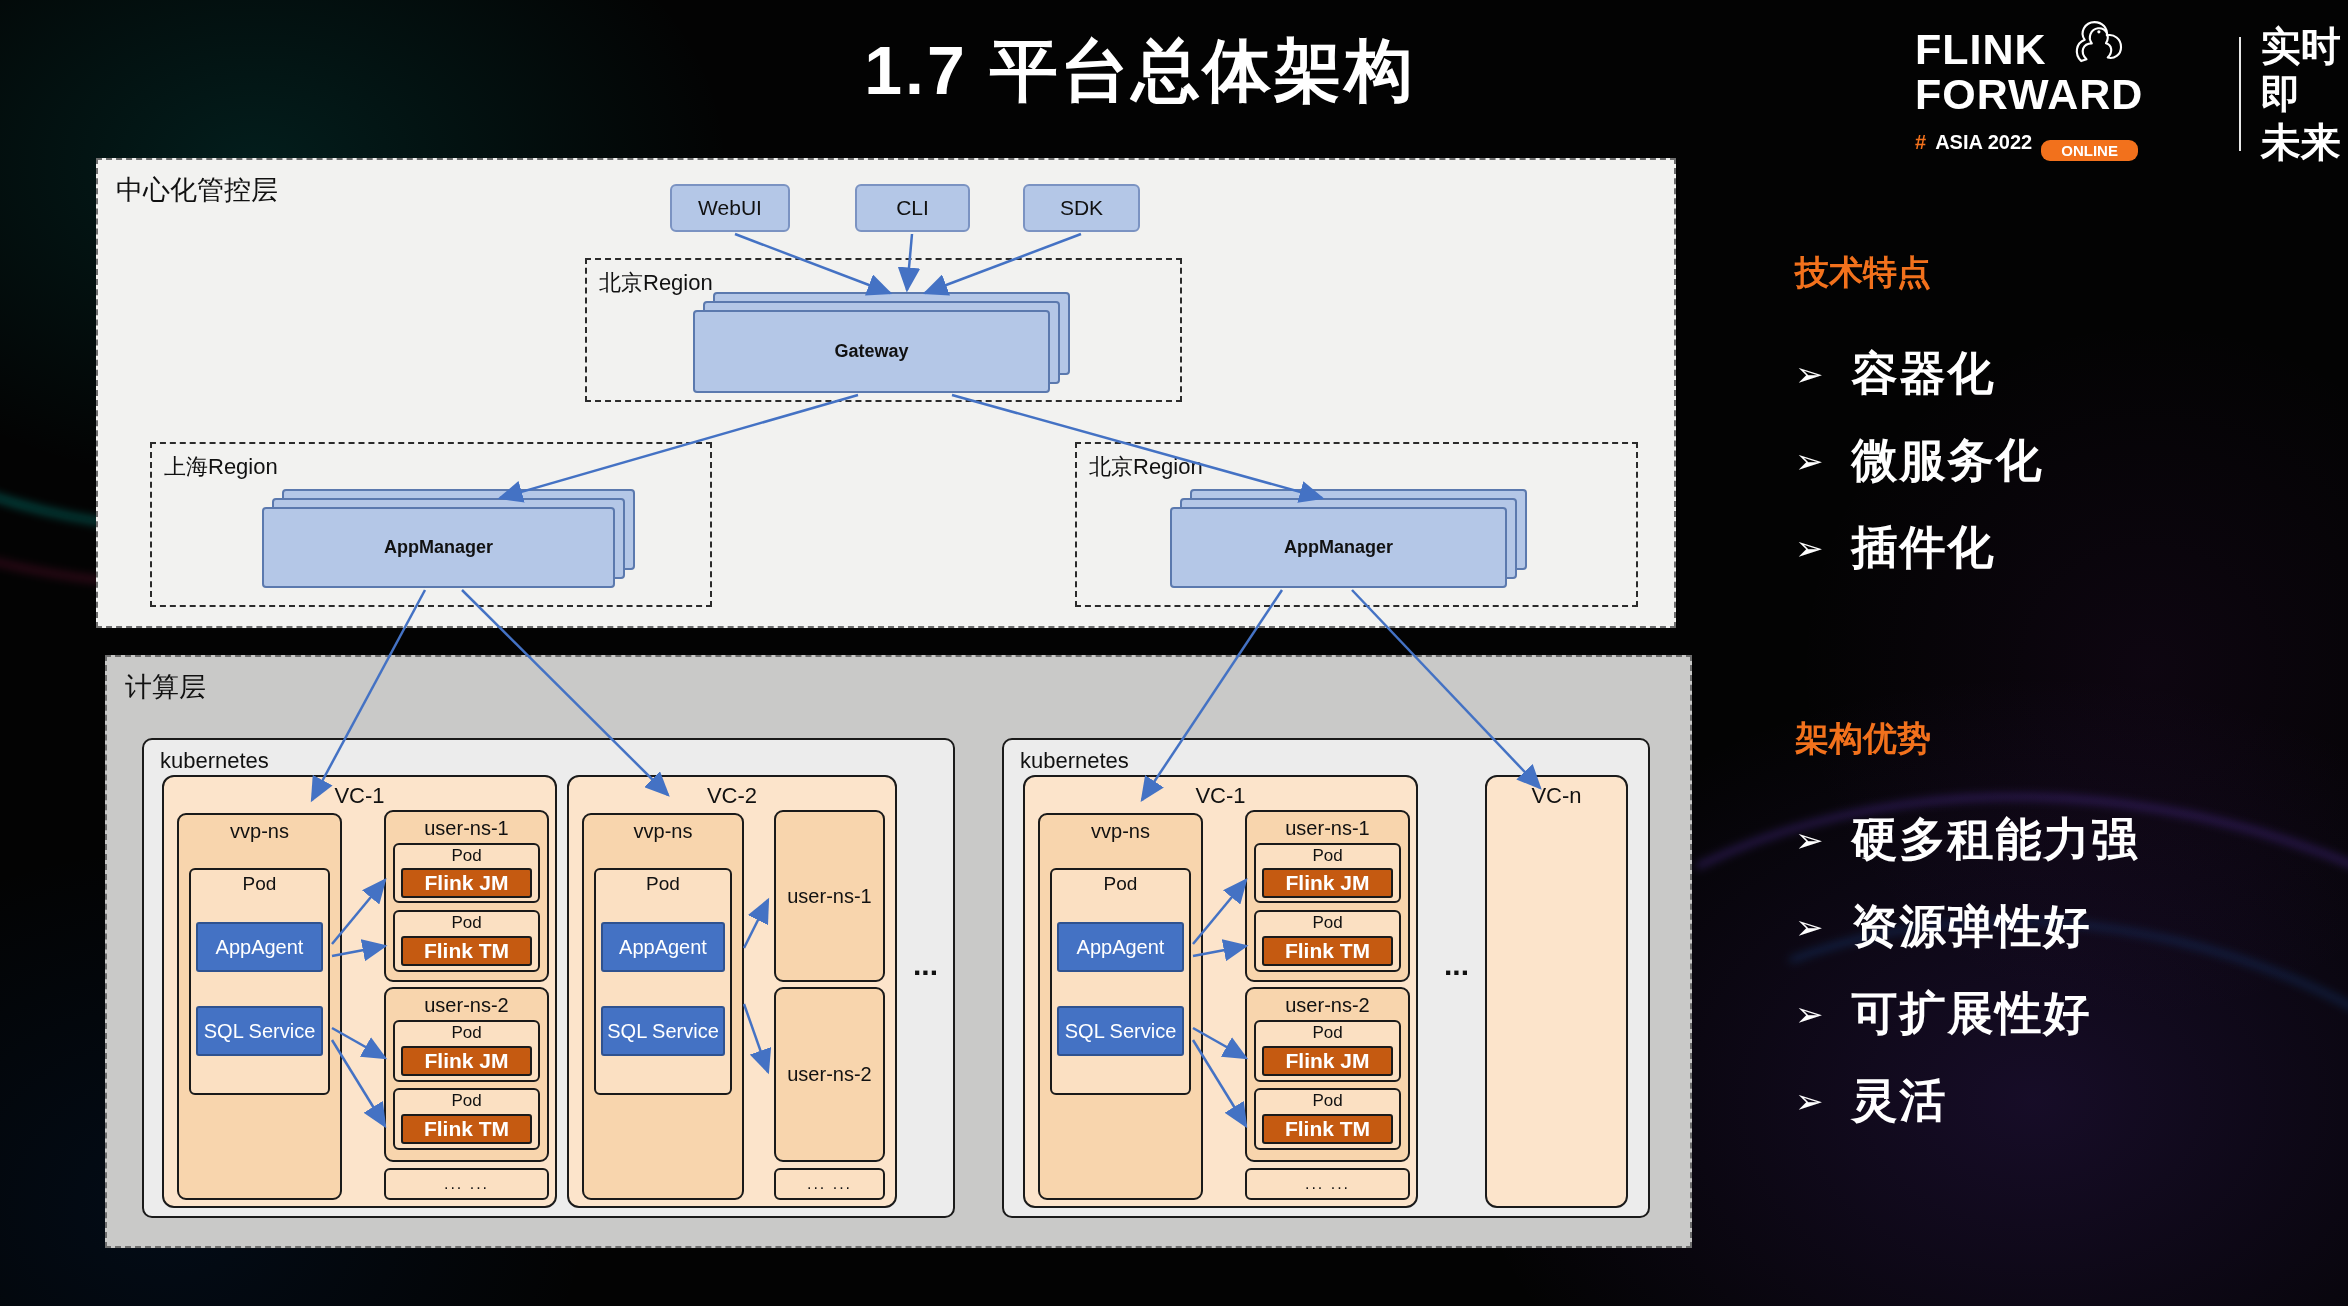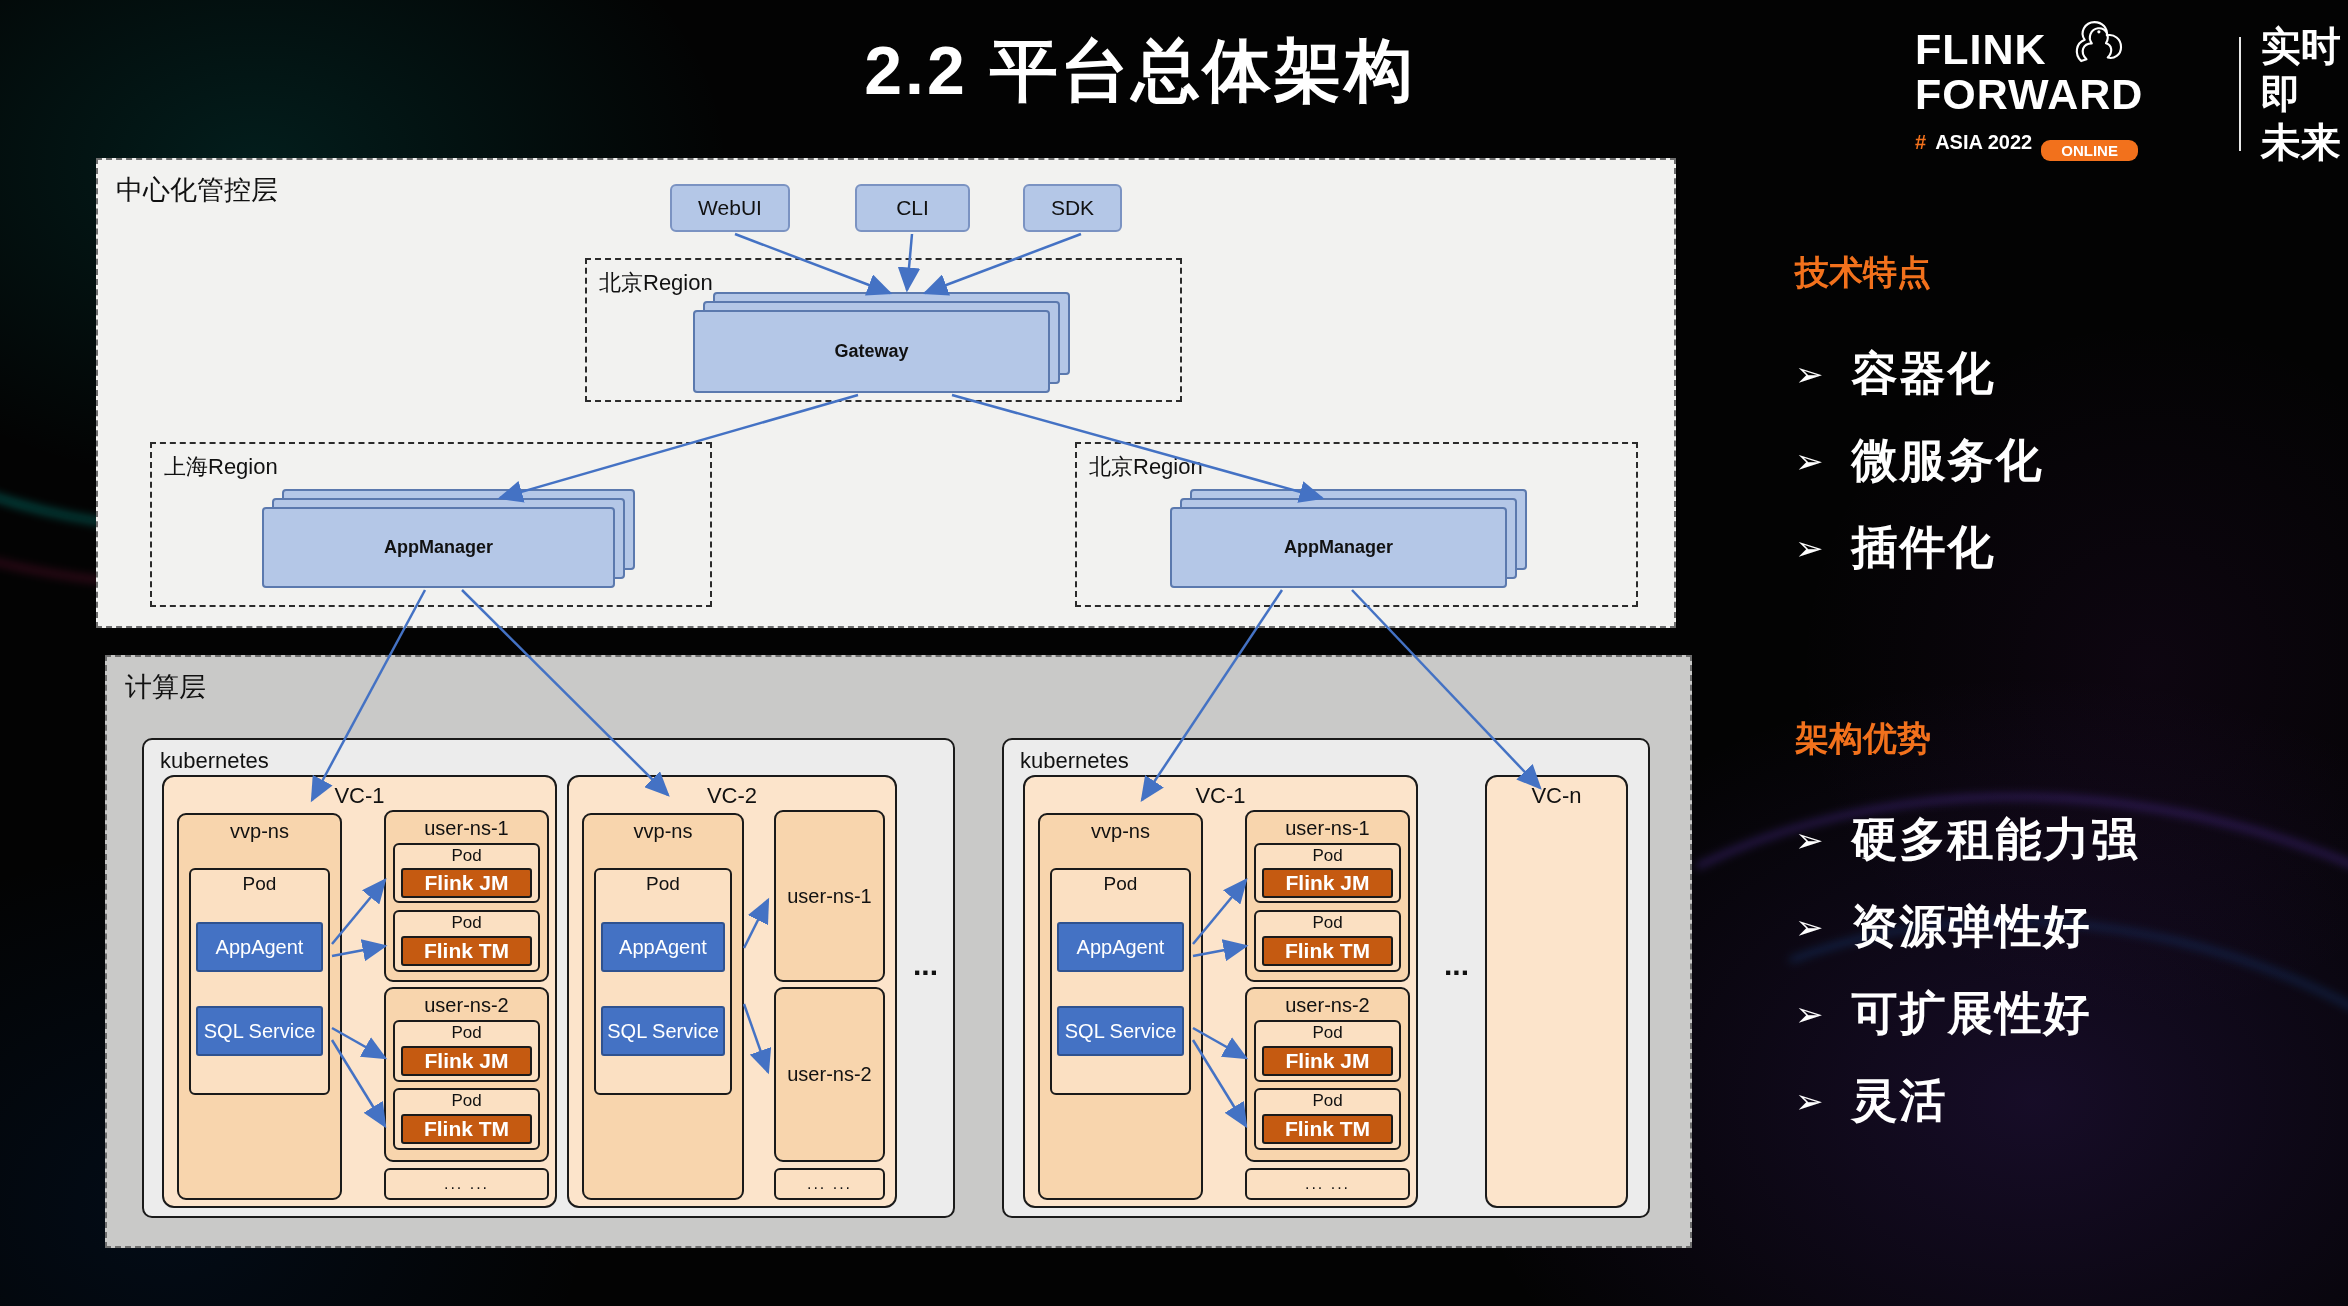--- a/index.html
+++ b/index.html
@@ -93,21 +93,21 @@
 
   <div class="glow glow1"></div>
   <div class="glow glow2"></div>
   <div class="glow glow3"></div>
   <div class="glow glow4"></div>
   <div class="fx fx1"></div>
   <div class="fx fx2"></div>
   <div class="fx fx3"></div>
   <div class="fx fx4"></div>
 
-  <h1 class="title">2.2 平台总体架构</h1>
+  <h1 class="title">1.7 平台总体架构</h1>
 
   <div class="logo">
     <div class="logo-block">
       <div class="logo-line">FLINK</div>
       <div class="logo-line">FORWARD</div>
       <svg class="squirrel" viewBox="0 0 70 70" width="62" height="62">
         <path d="M16 52 C8 44 10 32 20 28 C14 20 20 8 31 8 C40 8 46 15 45 23 C53 21 61 27 61 36 C61 45 53 50 46 48 C52 42 51 34 44 32 C49 24 44 14 35 15 C27 16 23 25 28 32 C18 32 14 42 22 50 Z" fill="none" stroke="#ffffff" stroke-width="2.4" stroke-linejoin="round"></path>
         <circle cx="36" cy="19" r="1.8" fill="#ffffff"></circle>
       </svg>
       <div class="logo-sub">
@@ -122,21 +122,21 @@
       <div>未来</div>
     </div>
   </div>
 
   <div class="layer mgmt" style="left:96px;top:158px;width:1580px;height:470px">
     <div class="layer-label">中心化管控层</div>
   </div>
 
   <div class="client-box" style="left:670px;top:184px;width:120px;height:48px">WebUI</div>
   <div class="client-box" style="left:855px;top:184px;width:115px;height:48px">CLI</div>
-  <div class="client-box" style="left:1023px;top:184px;width:99px;height:48px">SDK</div>
+  <div class="client-box" style="left:1023px;top:184px;width:117px;height:48px">SDK</div>
 
   <div class="region" style="left:585px;top:258px;width:597px;height:144px">
     <div class="region-label">北京Region</div>
   </div>
   <div class="stack" style="left:693px;top:292px;width:377px;height:101px">
     <div class="l2"></div>
     <div class="l1"></div>
     <div class="front">Gateway</div>
   </div>
 

